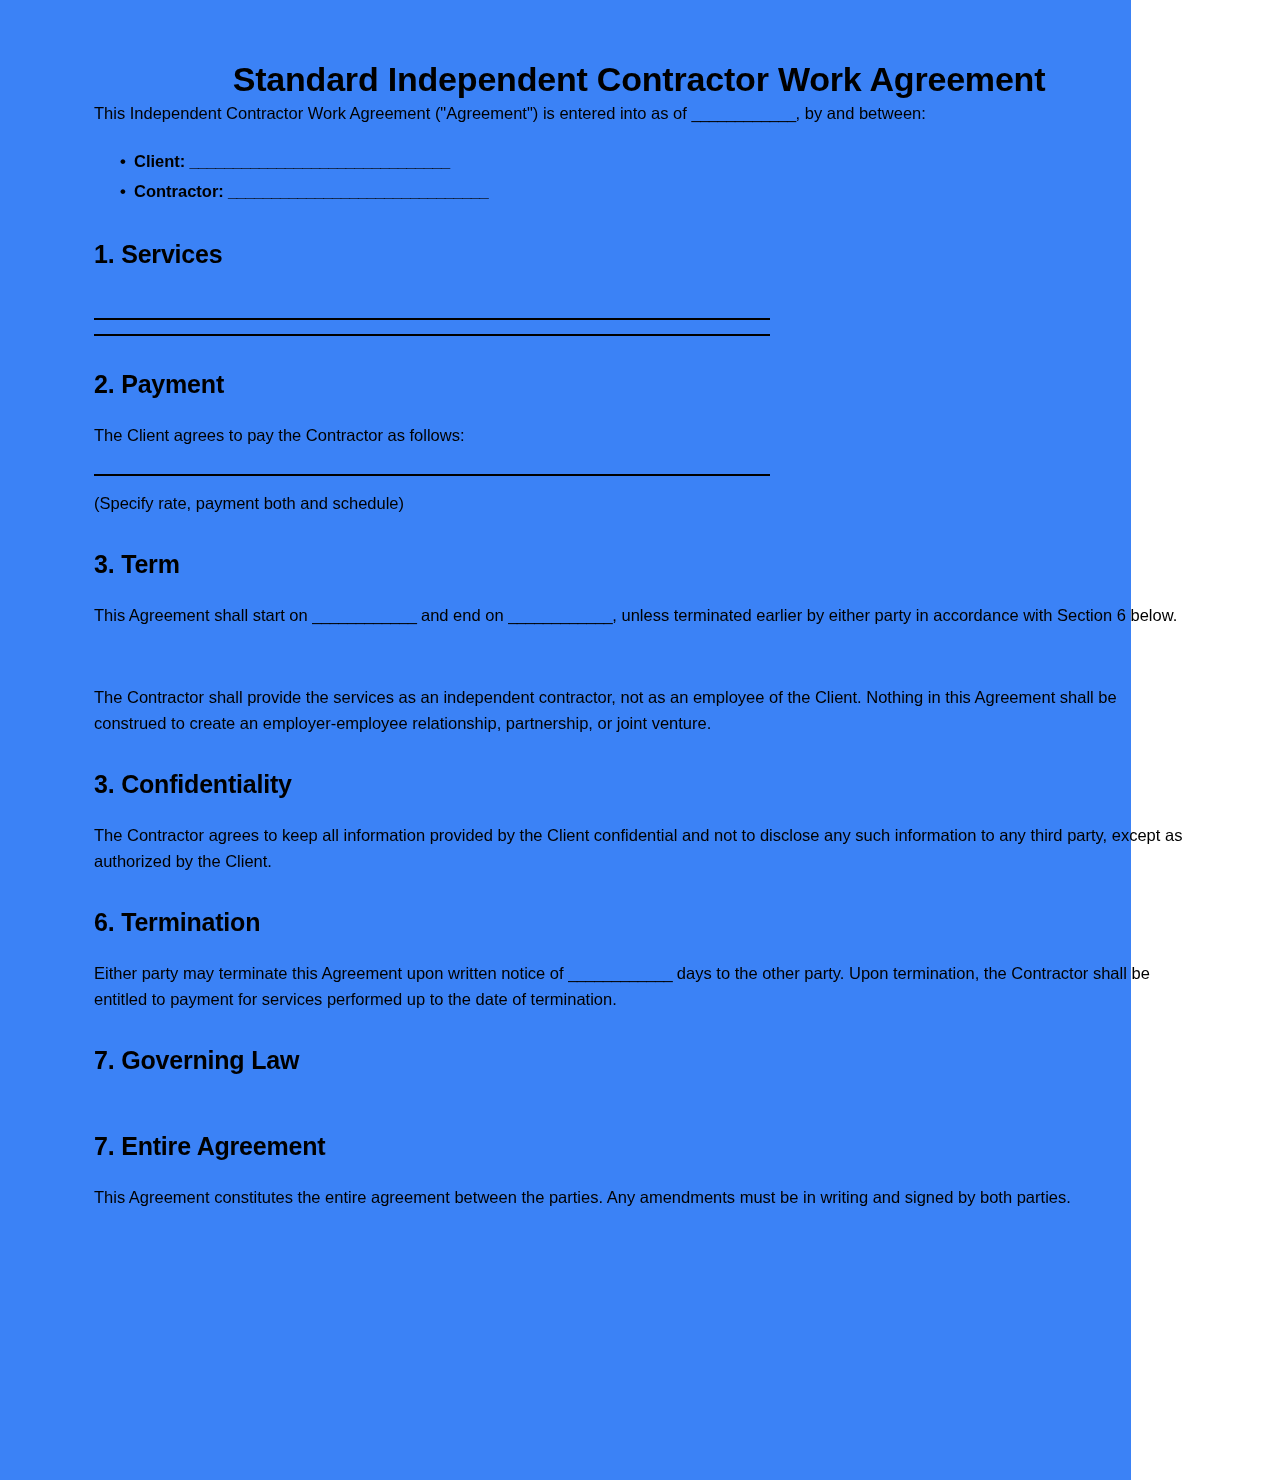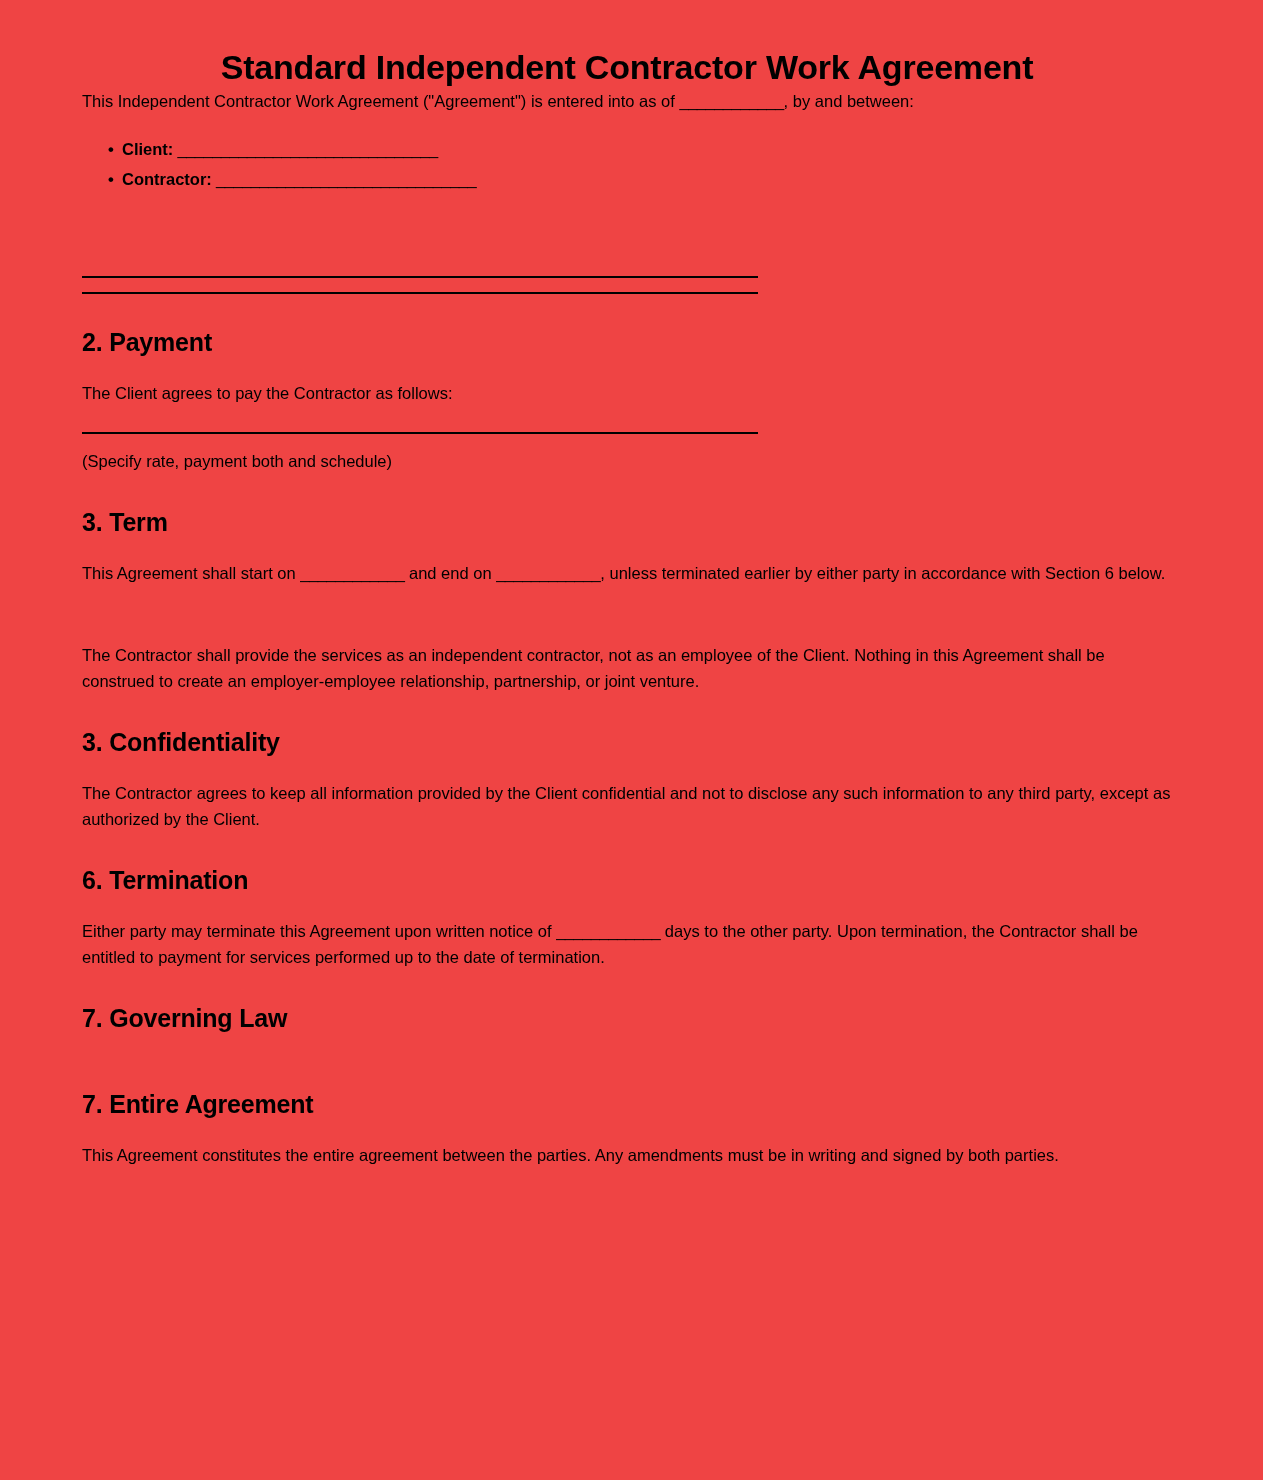--- a/index.html
+++ b/index.html
@@ -8,25 +8,25 @@
     background: #ffffff;
   }
   body {
     width: 1263px;
     min-height: 1480px;
     font-family: "Liberation Sans", sans-serif;
     color: #000000;
     -webkit-font-smoothing: none;
   }
   .page {
-    width: 1263px;
+    width: 1131px;
     min-height: 1480px;
-    background: #ef4444;
+    background: #3b82f6;
     box-sizing: border-box;
-    padding: 0;
+    padding: 12px;
     position: relative;
   }
   .content {
     margin-left: 82px;
     width: 1090px;
   }
 
   .doc-title {
     font-size: 34px;
     font-weight: bold;
@@ -64,21 +64,21 @@
   }
   ul.parties li::before {
     content: "\2022";
     position: absolute;
     left: 26px;
     top: 0;
     font-size: 16.5px;
     line-height: 30px;
   }
   .party-blank {
-    font-weight: normal;
+    font-weight: bold;
     letter-spacing: -0.5px;
     text-align: right;
   }
 
   h2.section-heading {
     font-size: 25px;
     font-weight: bold;
     line-height: 30px;
     margin: 0;
     letter-spacing: -0.2px;
@@ -117,20 +117,21 @@
     <h1 class="doc-title">Standard Independent Contractor Work Agreement</h1>
 
     <p class="body-text intro"><span>This Independent Contractor Work Agreement ("Agreement") is entered into as of </span><span class="blank-inline">____________</span><span>, by and between:</span></p>
 
     <ul class="parties">
       <li><span>Client:</span><span class="party-blank"> ______________________________</span></li>
       <li><span>Contractor:</span><span class="party-blank"> ______________________________</span></li>
     </ul>
 
     <div class="sec-spacer-top"></div>
+    <h2 class="section-heading">1. Services</h2>
     <div class="sec-gap"></div>
     <div class="rule-gap-a"></div>
     <hr class="rule-line">
     <div class="rule-gap-b"></div>
     <hr class="rule-line">
 
     <div class="sec-spacer-top"></div>
     <h2 class="section-heading">2. Payment</h2>
     <div class="sec-gap"></div>
     <p class="body-text">The Client agrees to pay the Contractor as follows:</p>

